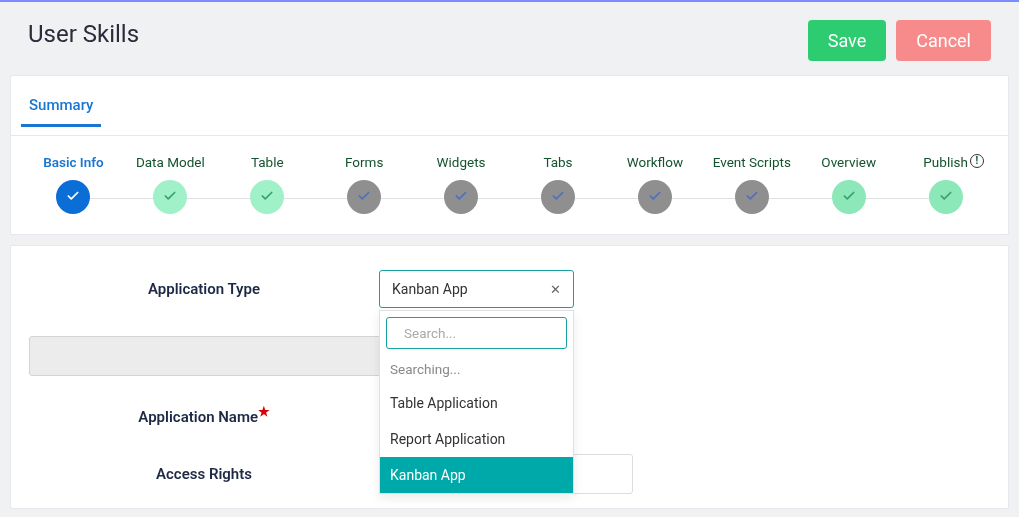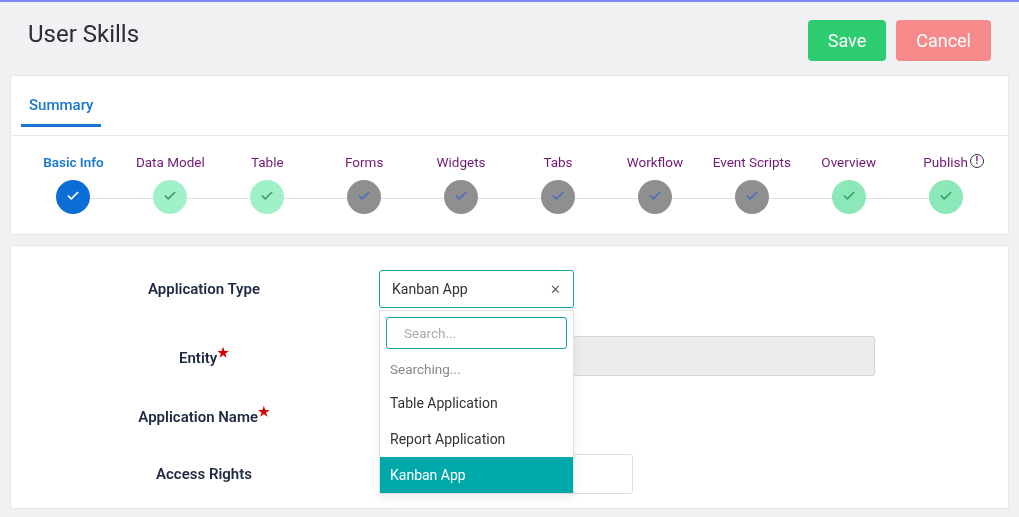--- a/index.html
+++ b/index.html
@@ -11,21 +11,21 @@
   .btn-save { background: #2ecc71; }
   .btn-cancel { background: #f78a8a; }
 
   .card { background: #fff; margin: 0 10px 10px 10px; border: 1px solid #e5e7eb; border-radius: 2px; }
 
   .tabs { padding: 8px 10px; border-bottom: 1px solid #e8e8e8; }
   .tab { display: inline-block; padding: 12px 8px 10px 8px; font-size: 15px; color: #1976d2; border-bottom: 3px solid #1976d2; font-weight: 500; }
 
   .stepper { display: flex; align-items: flex-start; padding: 18px 14px 20px 14px; }
   .step { display: flex; flex-direction: column; align-items: center; position: relative; flex: 1; }
-  .step-label { font-size: 13.5px; margin-bottom: 10px; color: #701a75; white-space: nowrap; }
+  .step-label { font-size: 13.5px; margin-bottom: 10px; color: #14532d; white-space: nowrap; }
   .step-label.active { color: #1976d2; font-weight: 600; }
   .step-circle { width: 34px; height: 34px; border-radius: 50%; display: flex; align-items: center; justify-content: center; position: relative; z-index: 2; }
   .step-circle.blue   { background: #0b6dd6; }
   .step-circle.green  { background: #a0f0c8; }
   .step-circle.gray   { background: #8f8f8f; }
   .step-circle.green2 { background: #8ce8b8; }
   .step-line { position: absolute; top: 44px; left: 50%; right: -50%; height: 1px; background: #e0e0e0; z-index: 1; }
   .step:last-child .step-line { display: none; }
   .check { font-size: 14px; }
   .blue .check   { color: #fff; }
@@ -185,23 +185,20 @@
         <div class="dd-status">Searching...</div>
         <div class="dd-item">Table Application</div>
         <div class="dd-item">Report Application</div>
         <div class="dd-item selected">Kanban App</div>
       </div>
     </div>
   </div>
 
 
   <div class="form-row">
-    <div class="form-label">
-      <span>Entity</span><span class="req">★</span>
-    </div>
     <div class="form-field">
       <div class="disabled-input"></div>
     </div>
   </div>
 
   <div class="form-row">
     <div class="form-label">
       <span>Application Name</span><span class="req">★</span>
     </div>
     <div class="form-field"></div>

